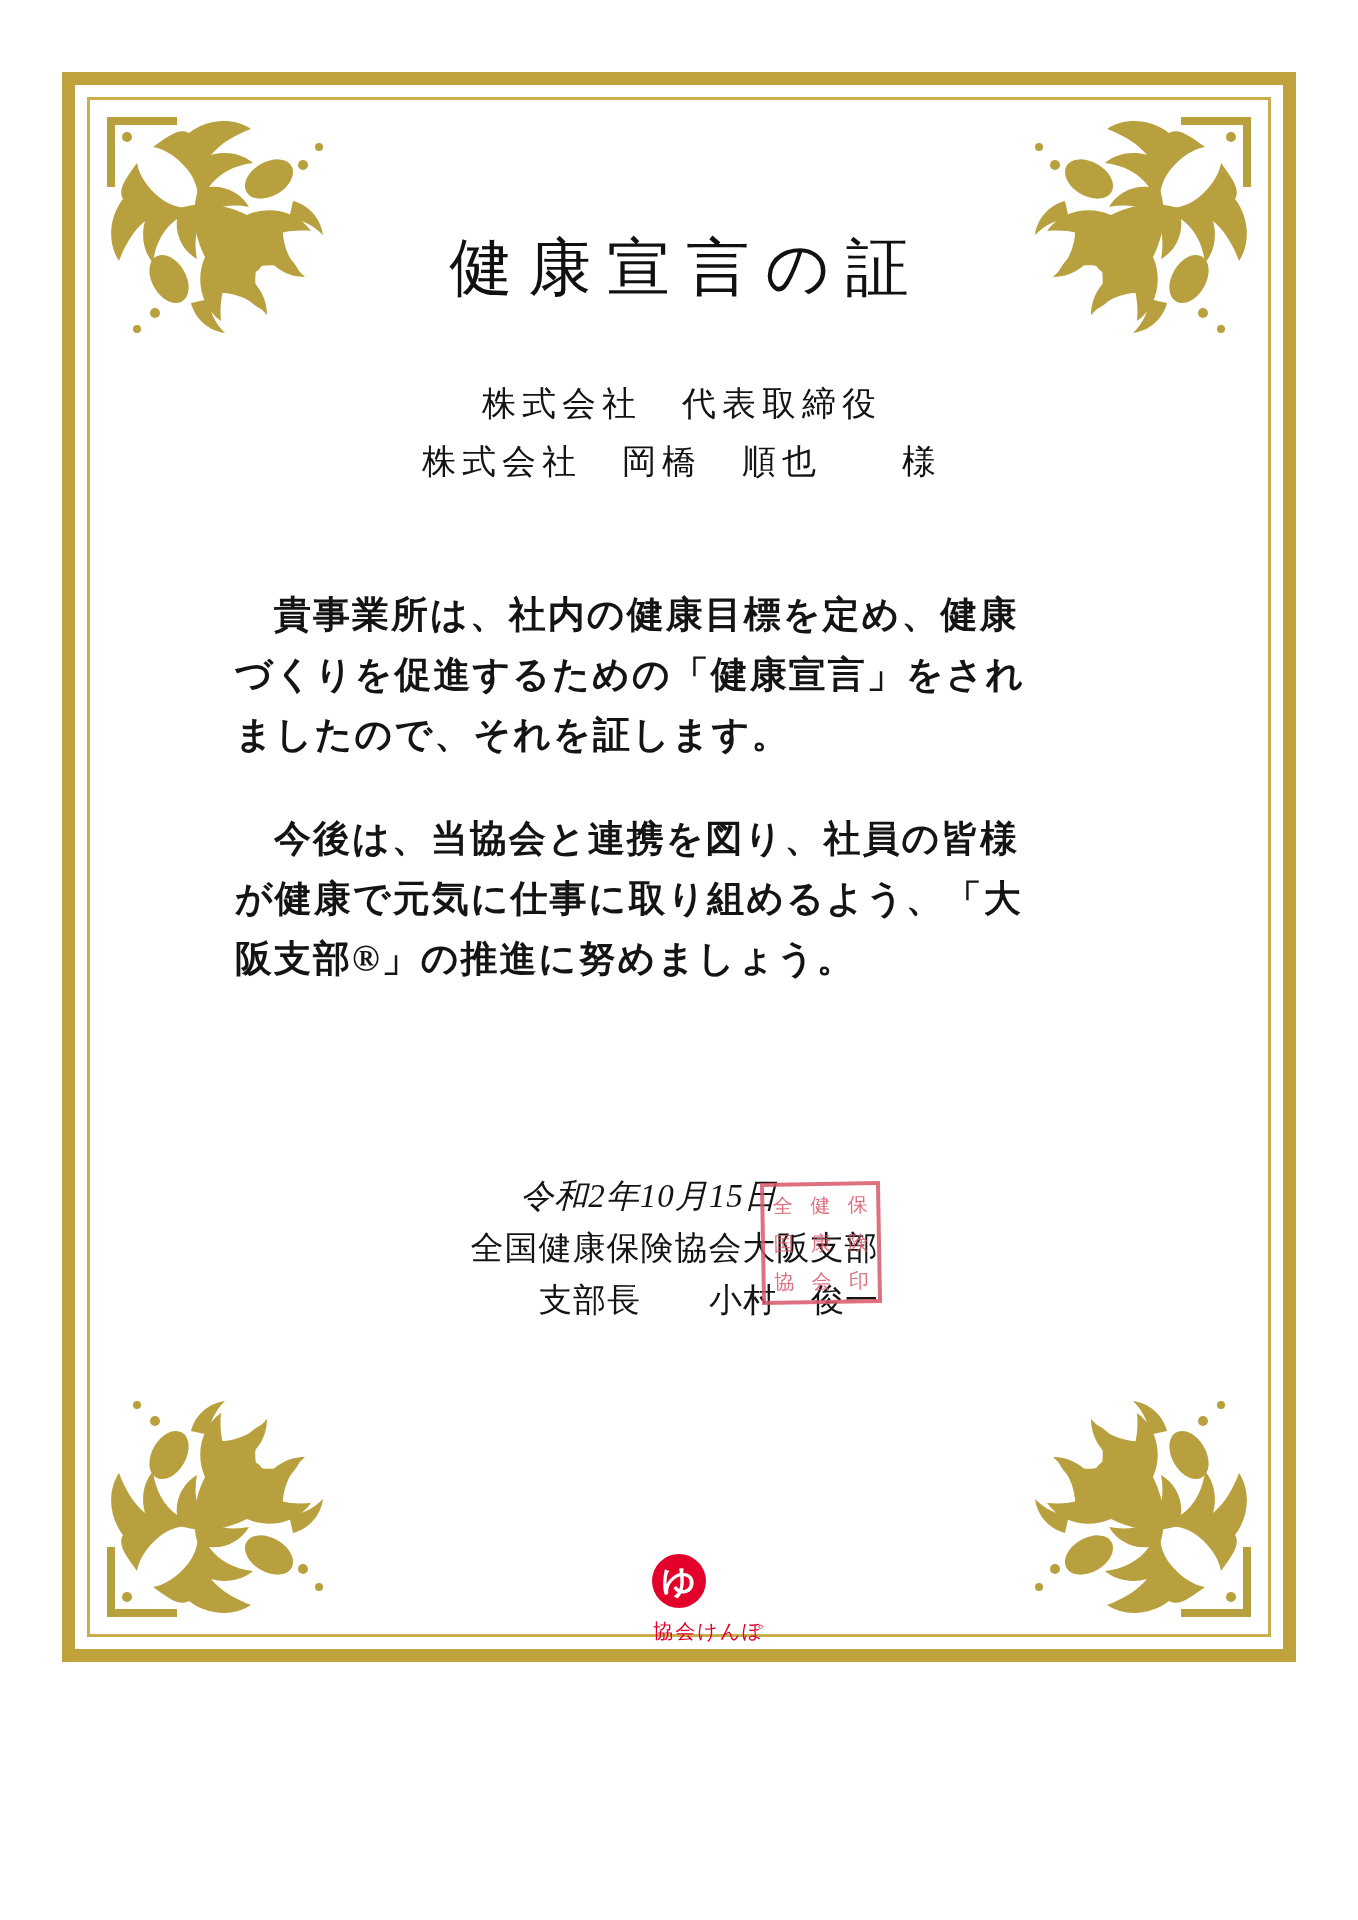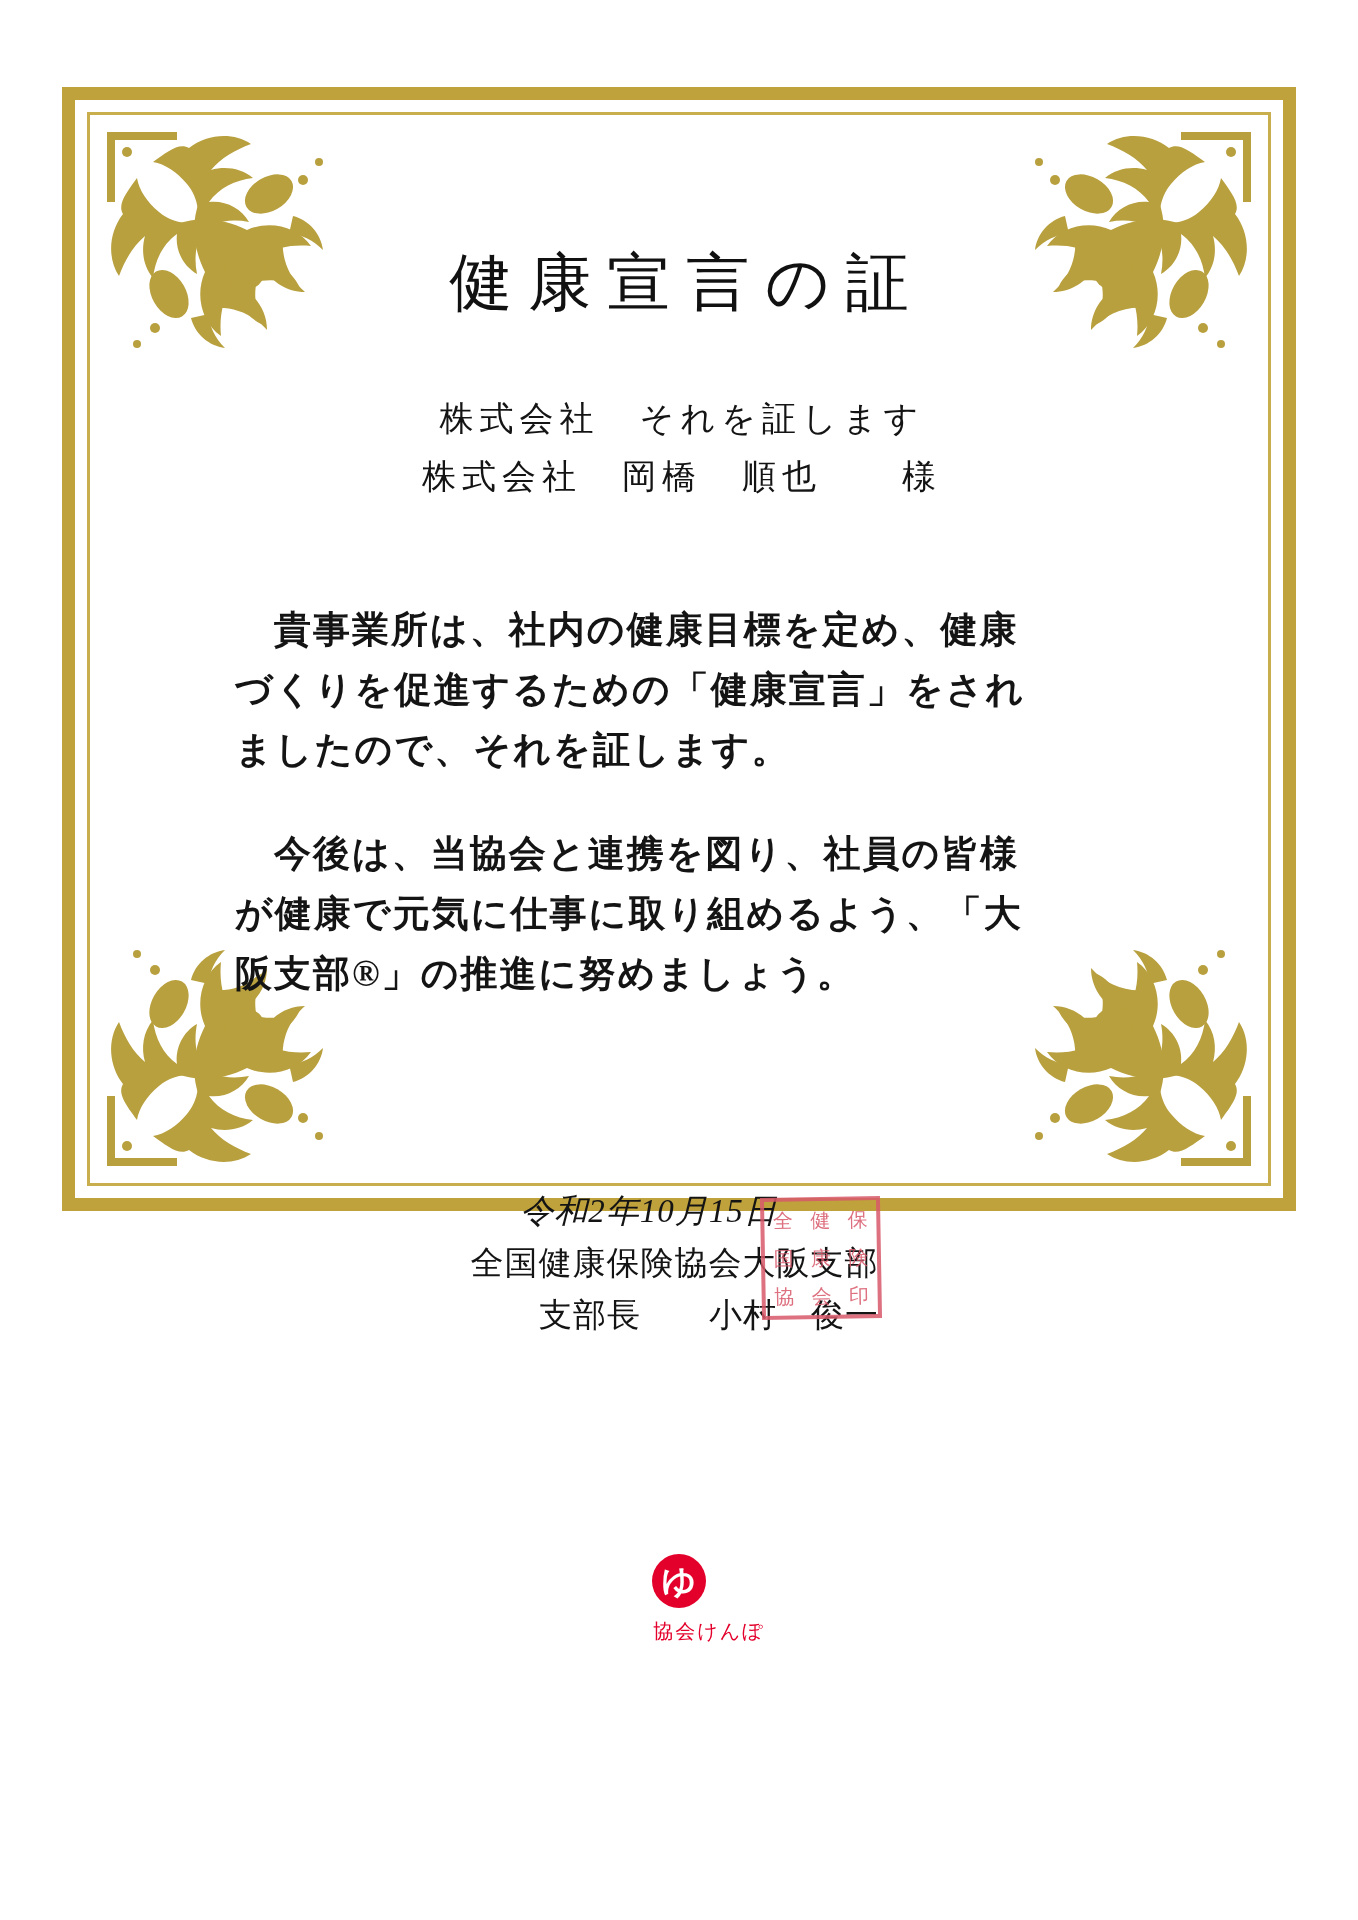--- a/index.html
+++ b/index.html
@@ -13,23 +13,23 @@
     font-family: "Liberation Serif", "DejaVu Serif", serif;
     color: #1a1a1a;
     position: relative;
     overflow: hidden;
   }
 
   
   .certificate {
     position: absolute;
     left: 62px;
-    top: 87px;
+    top: 72px;
     width: 1234px;
-    height: 1124px;
+    height: 1590px;
     box-sizing: border-box;
     border: 13px solid #bfa23c;
     background: #ffffff;
   }
   .certificate-inner {
     position: absolute;
     left: 12px;
     top: 12px;
     right: 12px;
     bottom: 12px;
@@ -274,21 +274,21 @@
         <path d="M94 196 c4 16 18 28 34 30 c-10 -10 -16 -22 -16 -34 z"></path>
       </g>
     </svg>
   </div>
 
   <div class="content">
 
     <div class="cert-title">健康宣言の証</div>
 
     <div class="recipient">
-      <div>株式会社　それを証します</div>
+      <div>株式会社　代表取締役</div>
       <div>株式会社　岡橋　順也　　様</div>
     </div>
 
     <div class="body-text">
       <p>貴事業所は、社内の健康目標を定め、健康づくりを促進するための「健康宣言」をされましたので、それを証します。</p>
       <p>今後は、当協会と連携を図り、社員の皆様が健康で元気に仕事に取り組めるよう、「大阪支部®」の推進に努めましょう。</p>
     </div>
 
     <div class="signature-block">
       <div class="date">令和2年10月15日</div>

